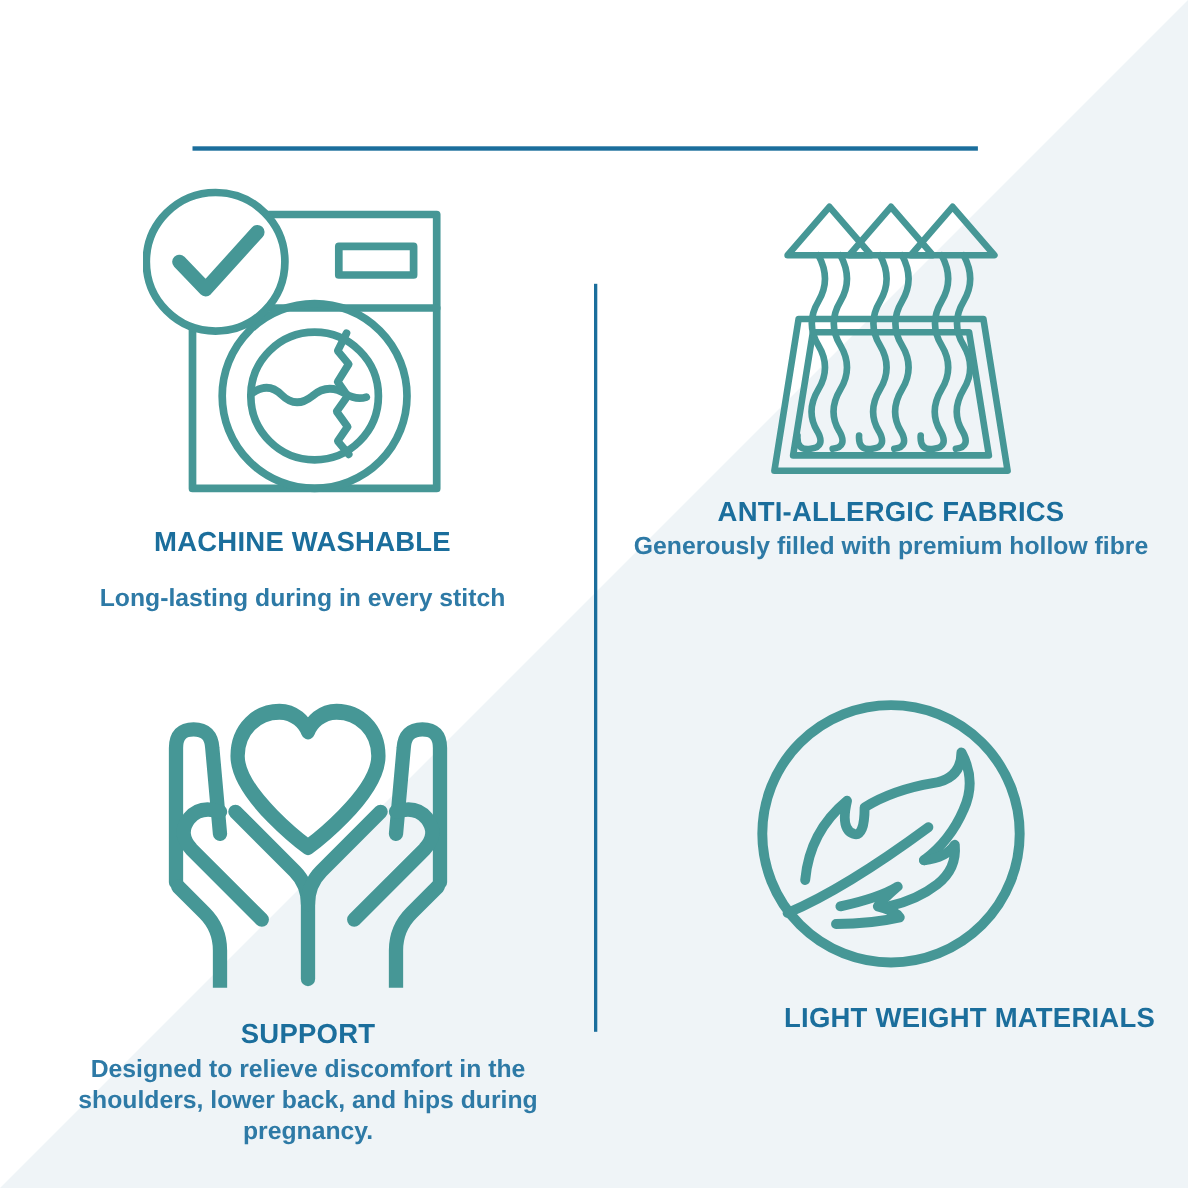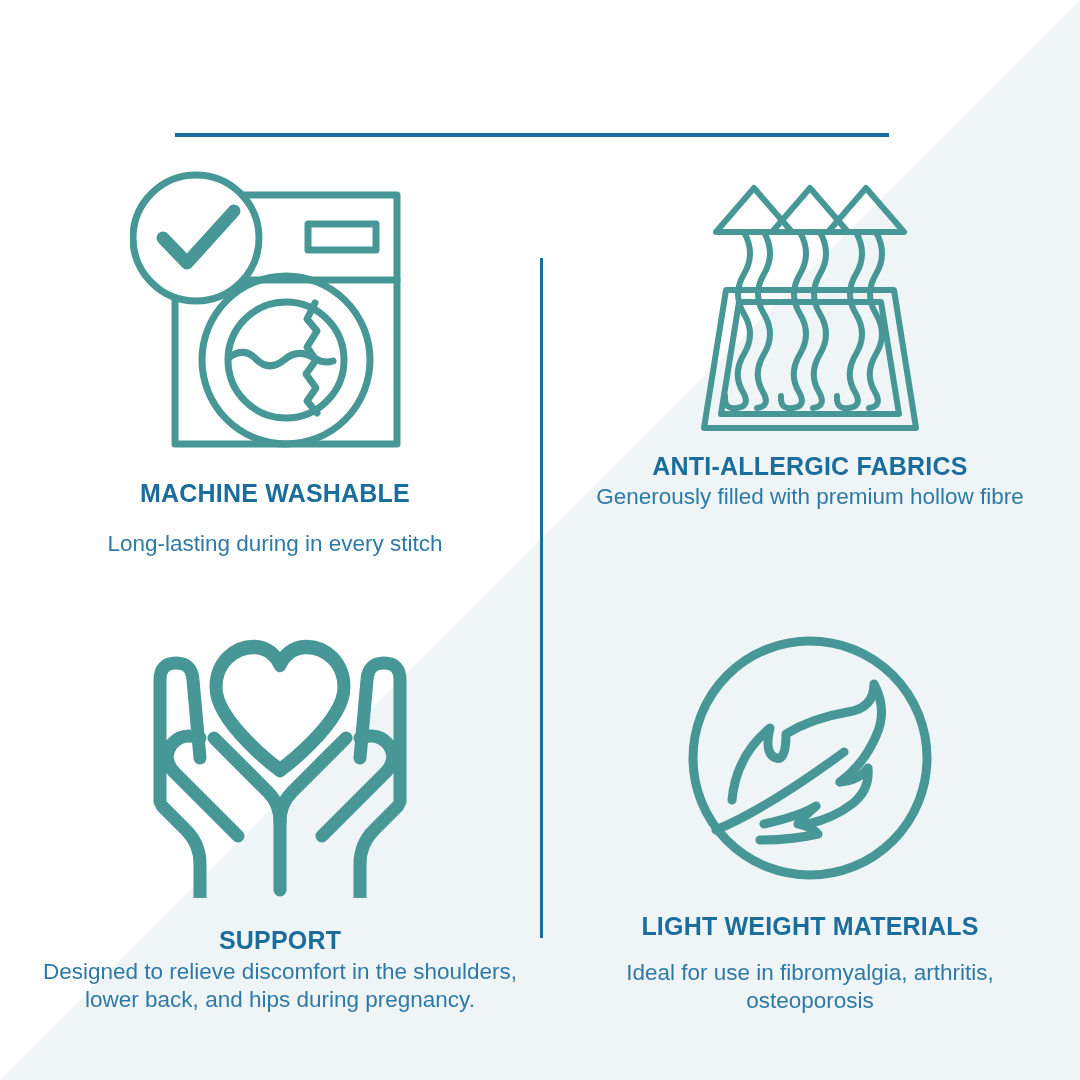--- a/index.html
+++ b/index.html
@@ -56,38 +56,38 @@
     line-height:29px;
     text-align:center;
     text-transform:uppercase;
     letter-spacing:0.2px;
   }
   .feature-desc{
     color:#2e7aa6;
     font-size:22.5px;
     line-height:28px;
     text-align:center;
-    font-weight:400;
+    font-weight:700;
   }
 
   
   #feature-machine-washable{ left:35px;  top:168px; width:480px; }
   #feature-machine-washable .feature-title{ margin-top:26px; }
   #feature-machine-washable .feature-desc { margin-top:22px; }
 
   #feature-anti-allergic{  left:570px; top:180px; width:480px; }
   #feature-anti-allergic .feature-title{ margin-top:4px;text-align:center; }
   #feature-anti-allergic .feature-desc { margin-top:2px; }
 
   #feature-support{        left:40px;  top:632px; width:480px; }
   #feature-support .feature-title{ margin-top:28px; }
   #feature-support .feature-desc { margin-top:3px; }
 
   #feature-light-weight{   left:570px; top:634px; width:480px; }
-  #feature-light-weight .feature-title{ margin-top:30px; }
+  #feature-light-weight .feature-title{ margin-top:30px;text-align:right; }
   #feature-light-weight .feature-desc { margin-top:18px; }
 </style>
 </head>
 <body>
 
 <div id="bg-diagonal"></div>
 
 <div id="page">
 
   <div id="headline">
@@ -186,16 +186,15 @@
                  q-12 28 -36 46"></path>
 
         <path d="M154 148 q20 -2 28 -14 q2 22 -16 36 q-18 14 -44 20"></path>
 
         <path d="M30 196 q52 -22 128 -78"></path>
 
         <path d="M78 190 q36 -8 52 -18 q-14 12 -18 18 q16 4 20 10 q-26 6 -58 6"></path>
       </g>
     </svg>
     <div class="feature-title">Light Weight Materials</div>
-    <div class="feature-desc">Ideal for use in fibromyalgia, arthritis, osteoporosis</div>
   </div>
 
 </div>
 
 </body></html>

